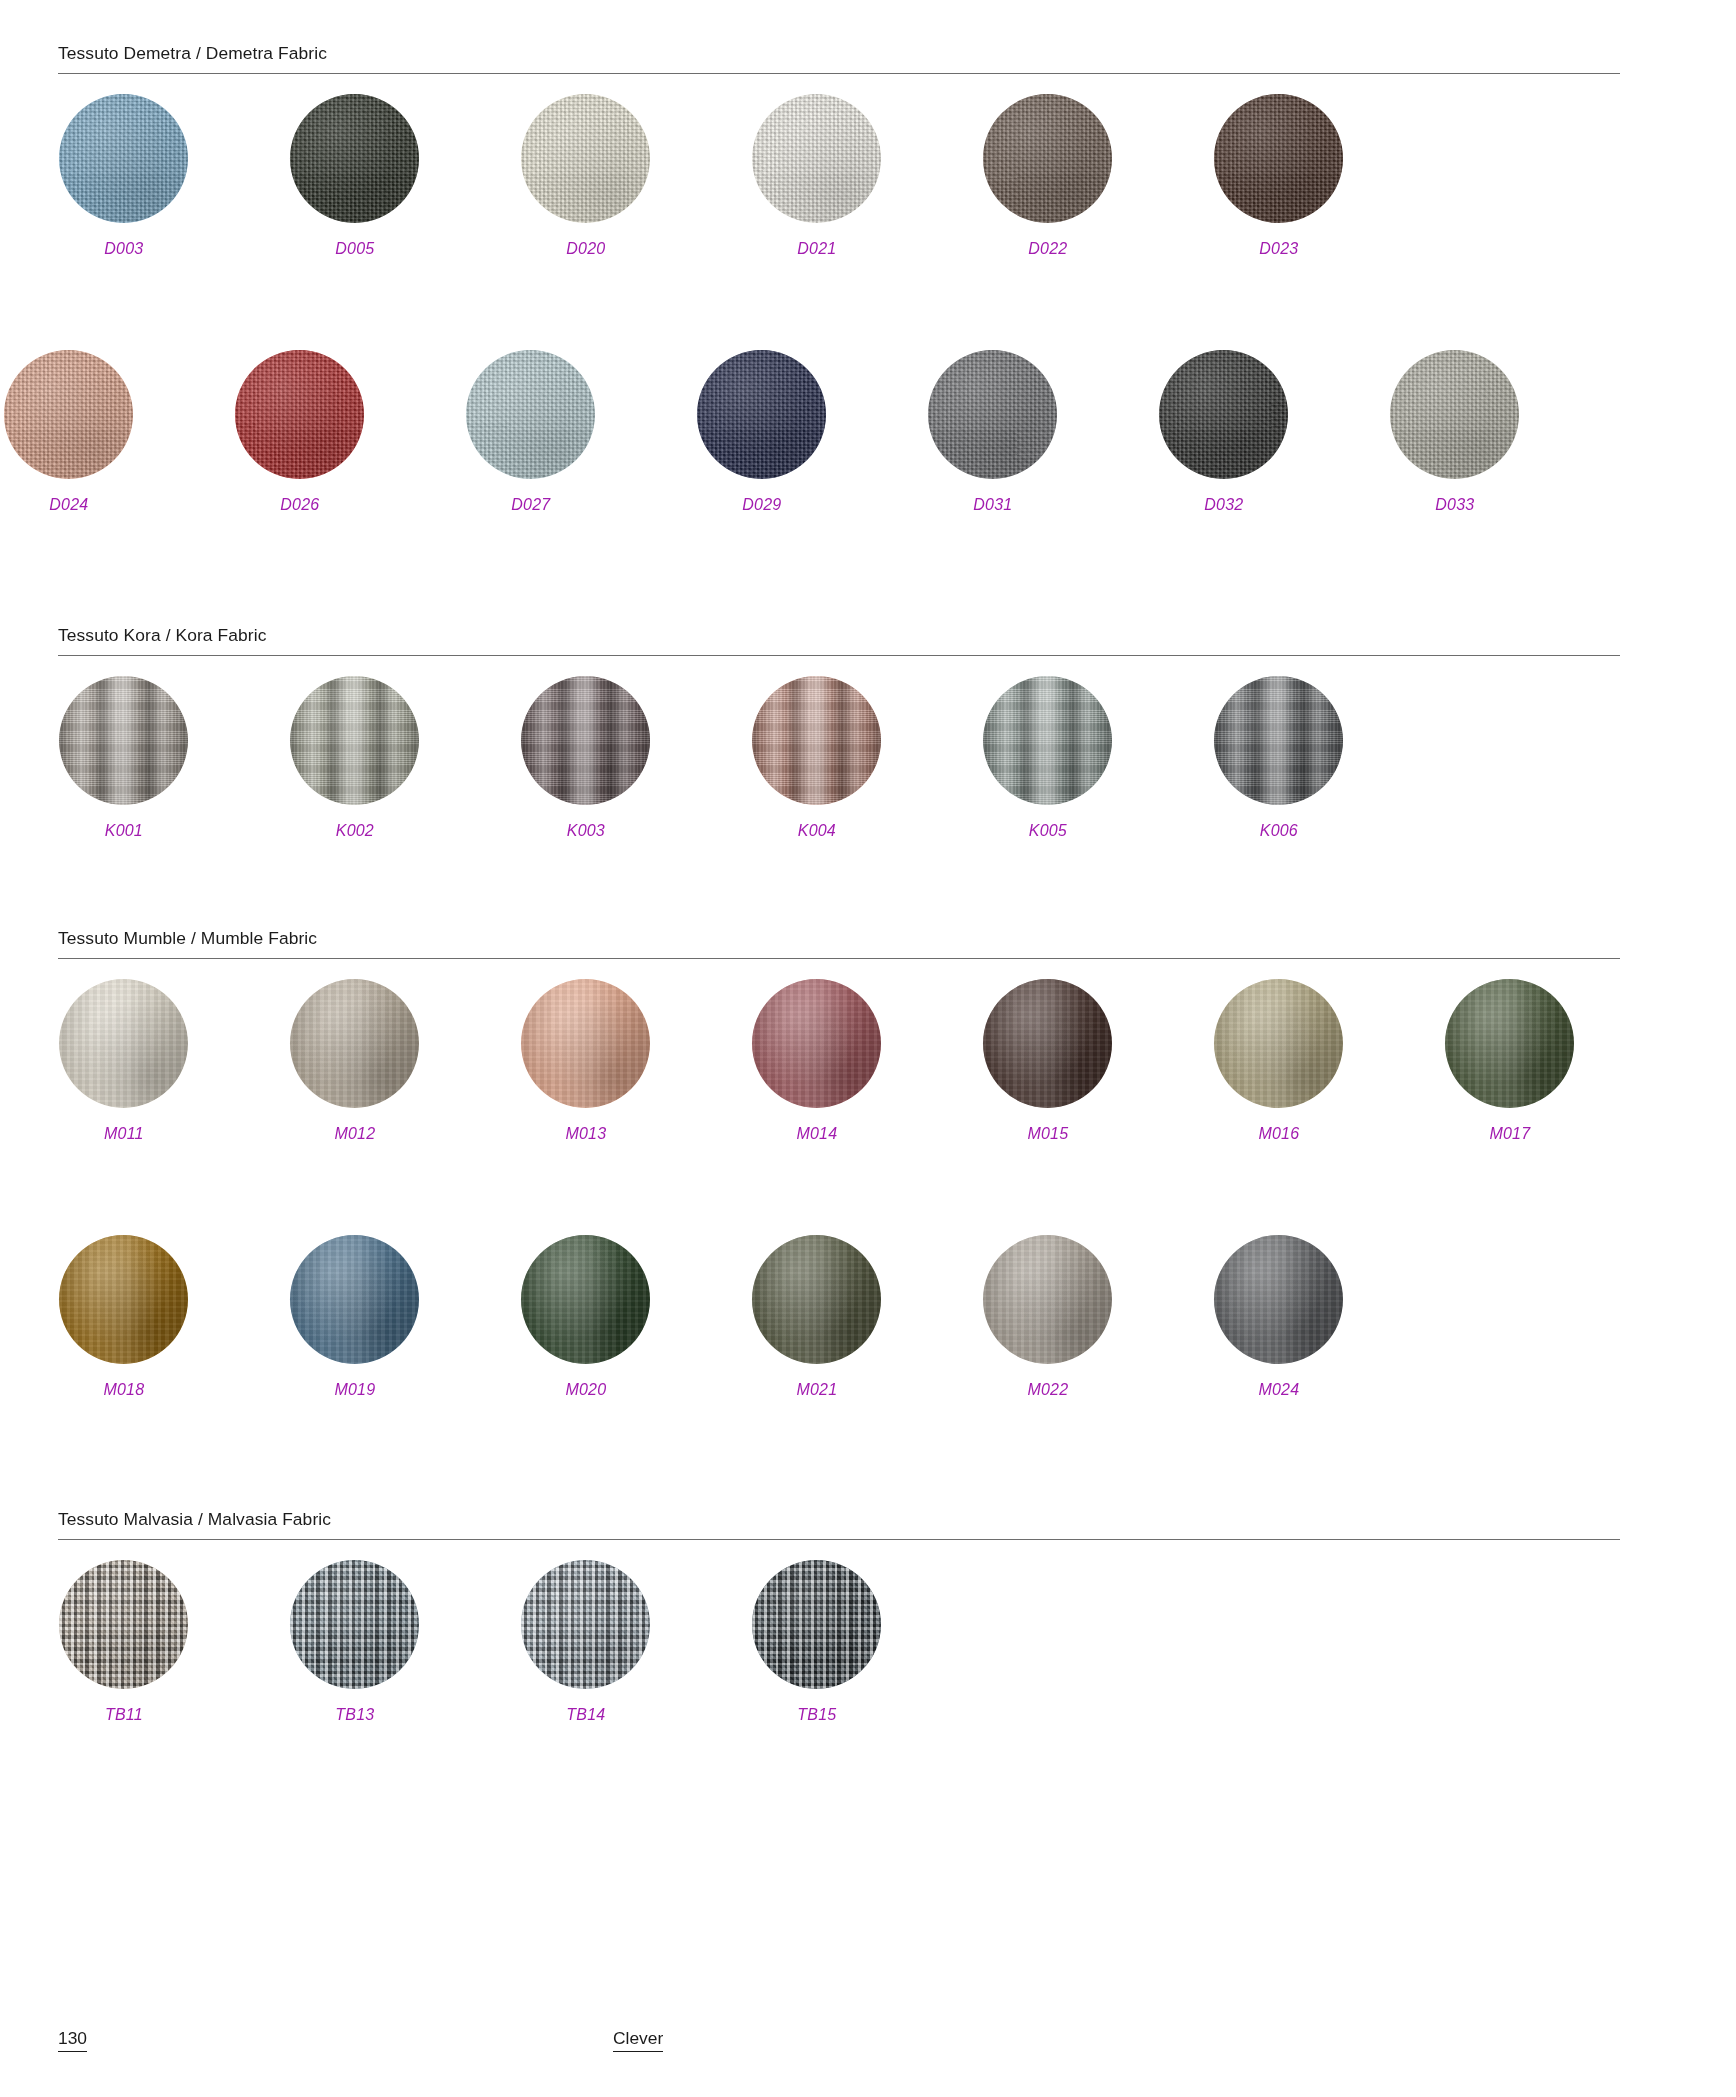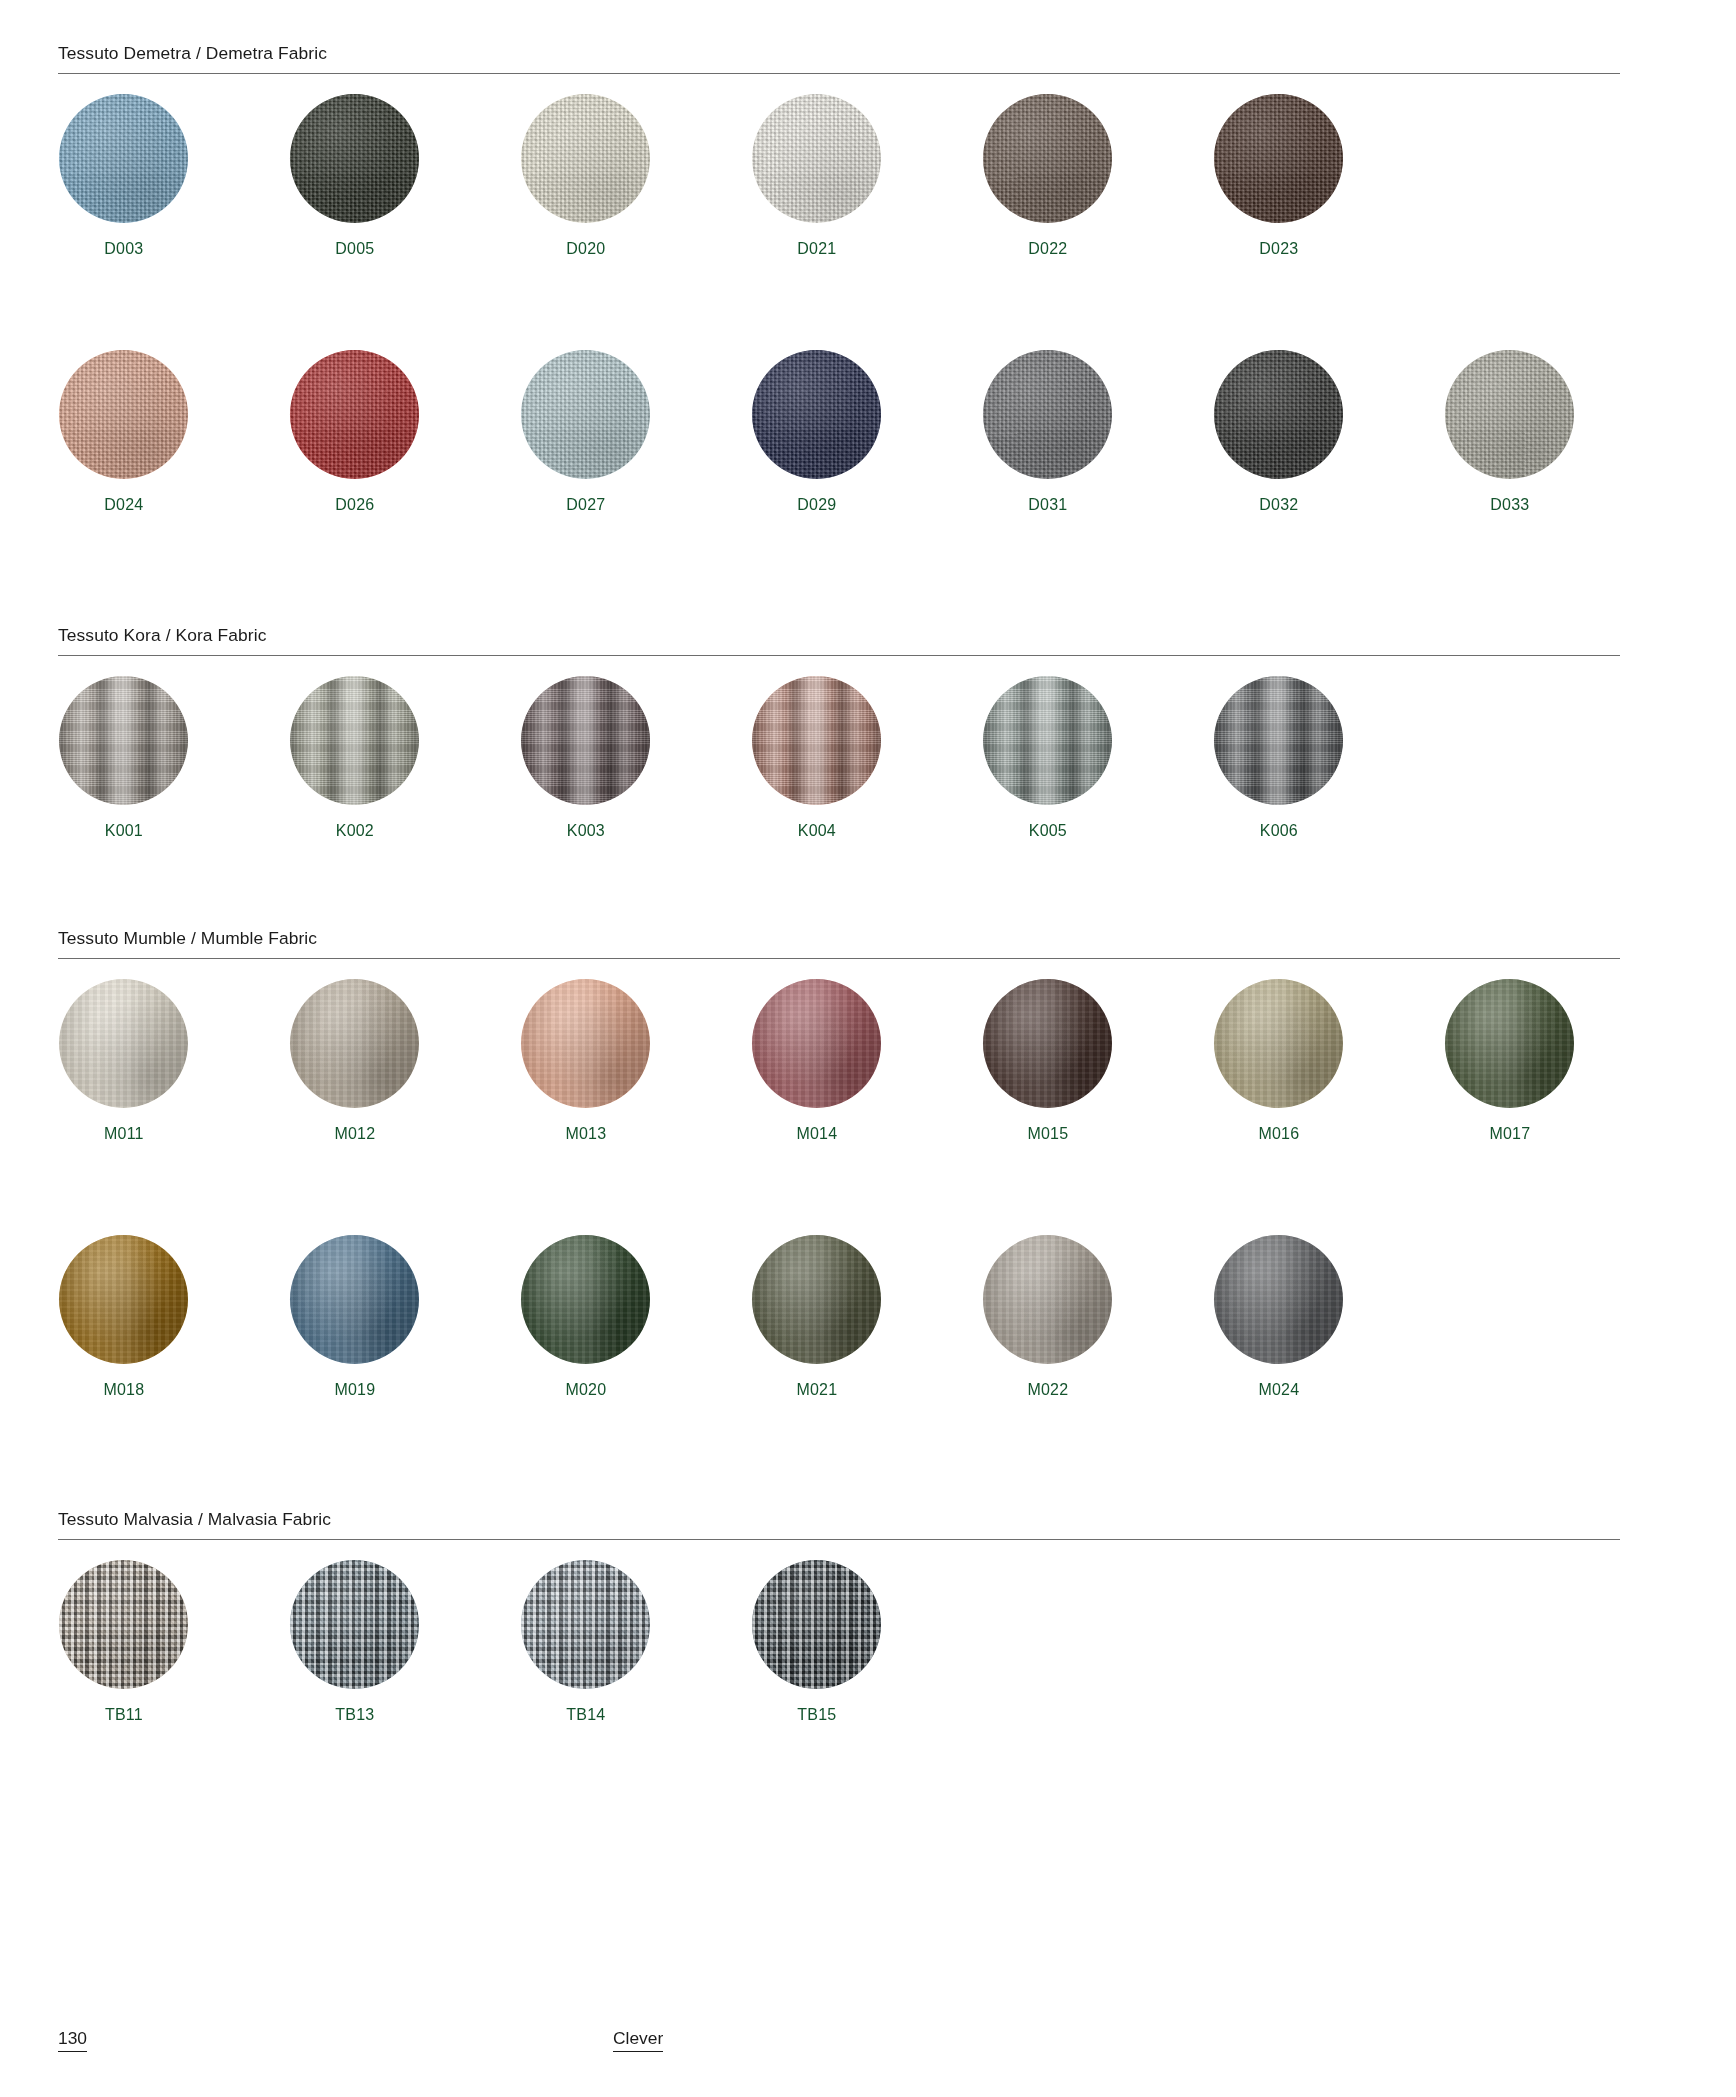--- a/index.html
+++ b/index.html
@@ -174,23 +174,24 @@
       radial-gradient(circle at 70% 80%, rgba(0,0,0,0.10), rgba(0,0,0,0) 62%);
     pointer-events: none;
   }
 
   .swatch-label {
     width: 129px;
     margin-left: 1.4px;
     text-align: center;
     font-size: 16px;
     letter-spacing: 0.2px;
-    color: #14532d;
+    color: #a21caf;
     padding-top: 16.7px;
     white-space: nowrap;
+    font-style: italic;
   }
 
   
   .footer {
     position: absolute;
     left: 58px;
     top: 2021px;
     width: 1562px;
     height: 42px;
     margin-top: 8px;
@@ -266,21 +267,21 @@
         <div class="swatch">
           <div class="swatch-disc-wrap">
             <div class="swatch-disc" style="background-color: rgb(74, 50, 40);">
               <div class="tex tex-demetra"></div>
               <div class="disc-shade"></div>
             </div>
           </div>
           <div class="swatch-label">D023</div>
         </div>
       </div>
-      <div class="section swatch-row" style="top: 350px;">
+      <div class="section swatch-row" style="top: 350px; justify-content: flex-end;">
         <div class="swatch">
           <div class="swatch-disc-wrap">
             <div class="swatch-disc" style="background-color: rgb(219, 162, 138);">
               <div class="tex tex-demetra"></div>
               <div class="disc-shade"></div>
             </div>
           </div>
           <div class="swatch-label">D024</div>
         </div>
         <div class="swatch">

